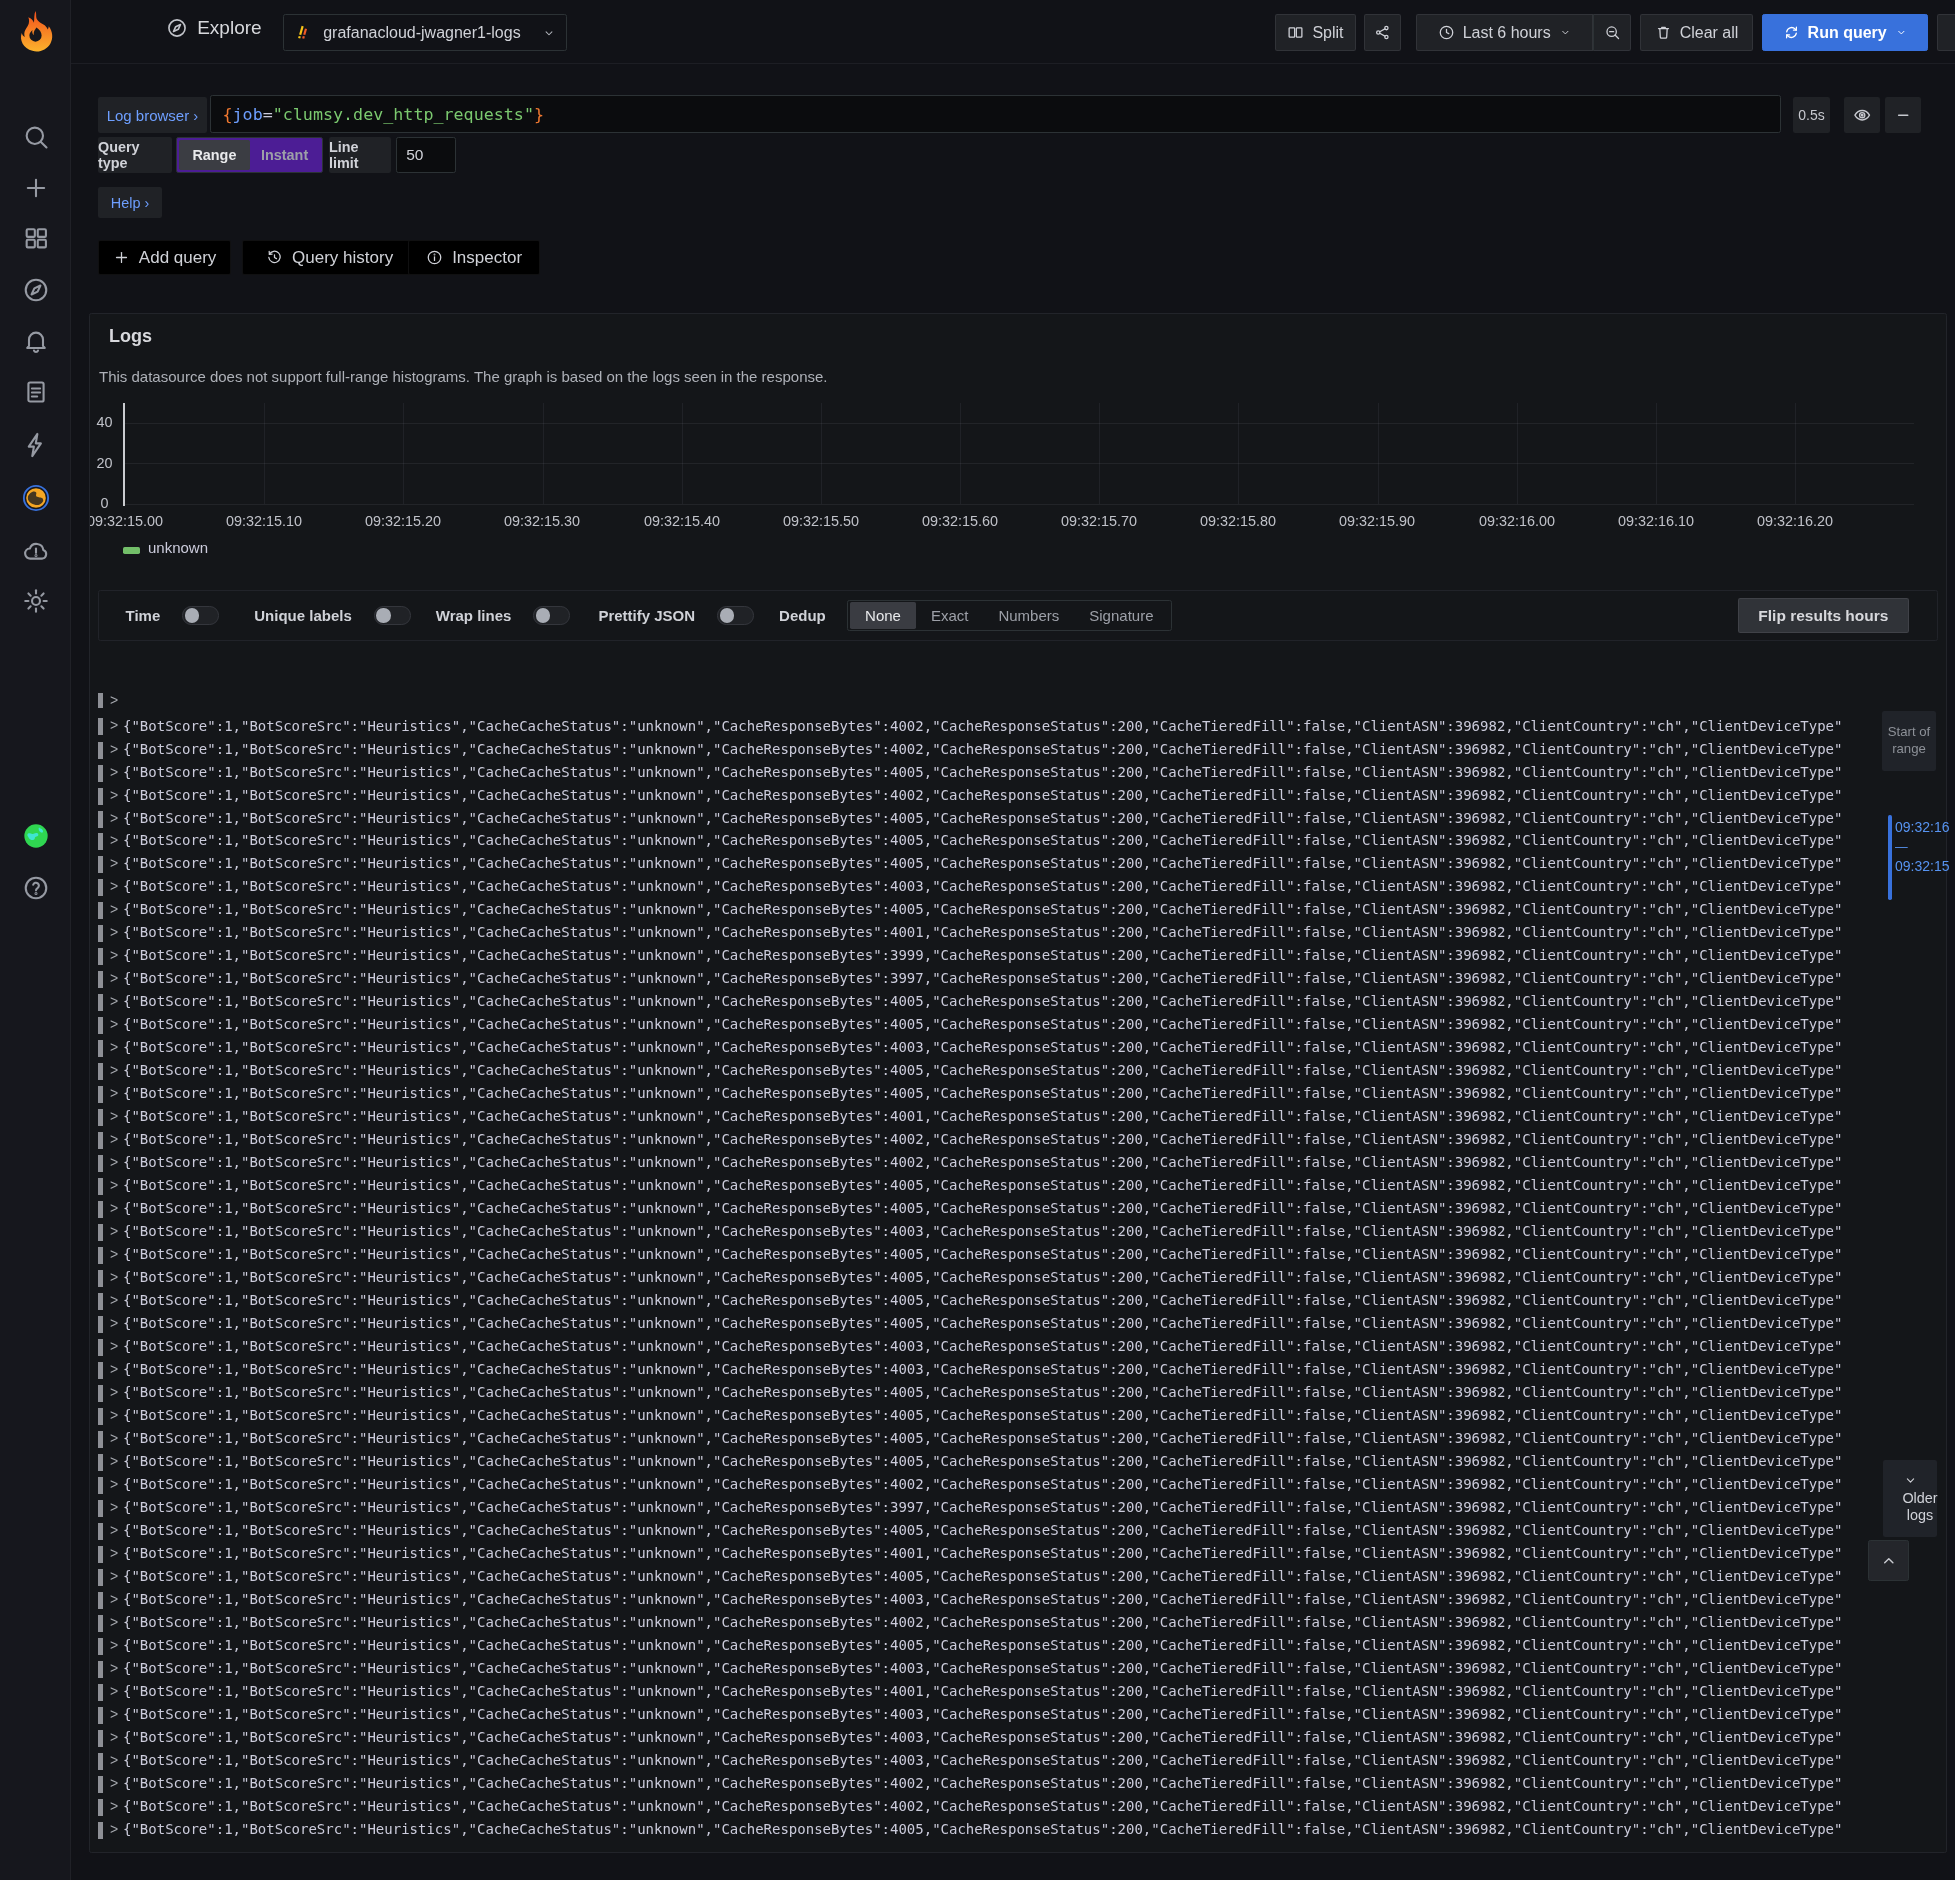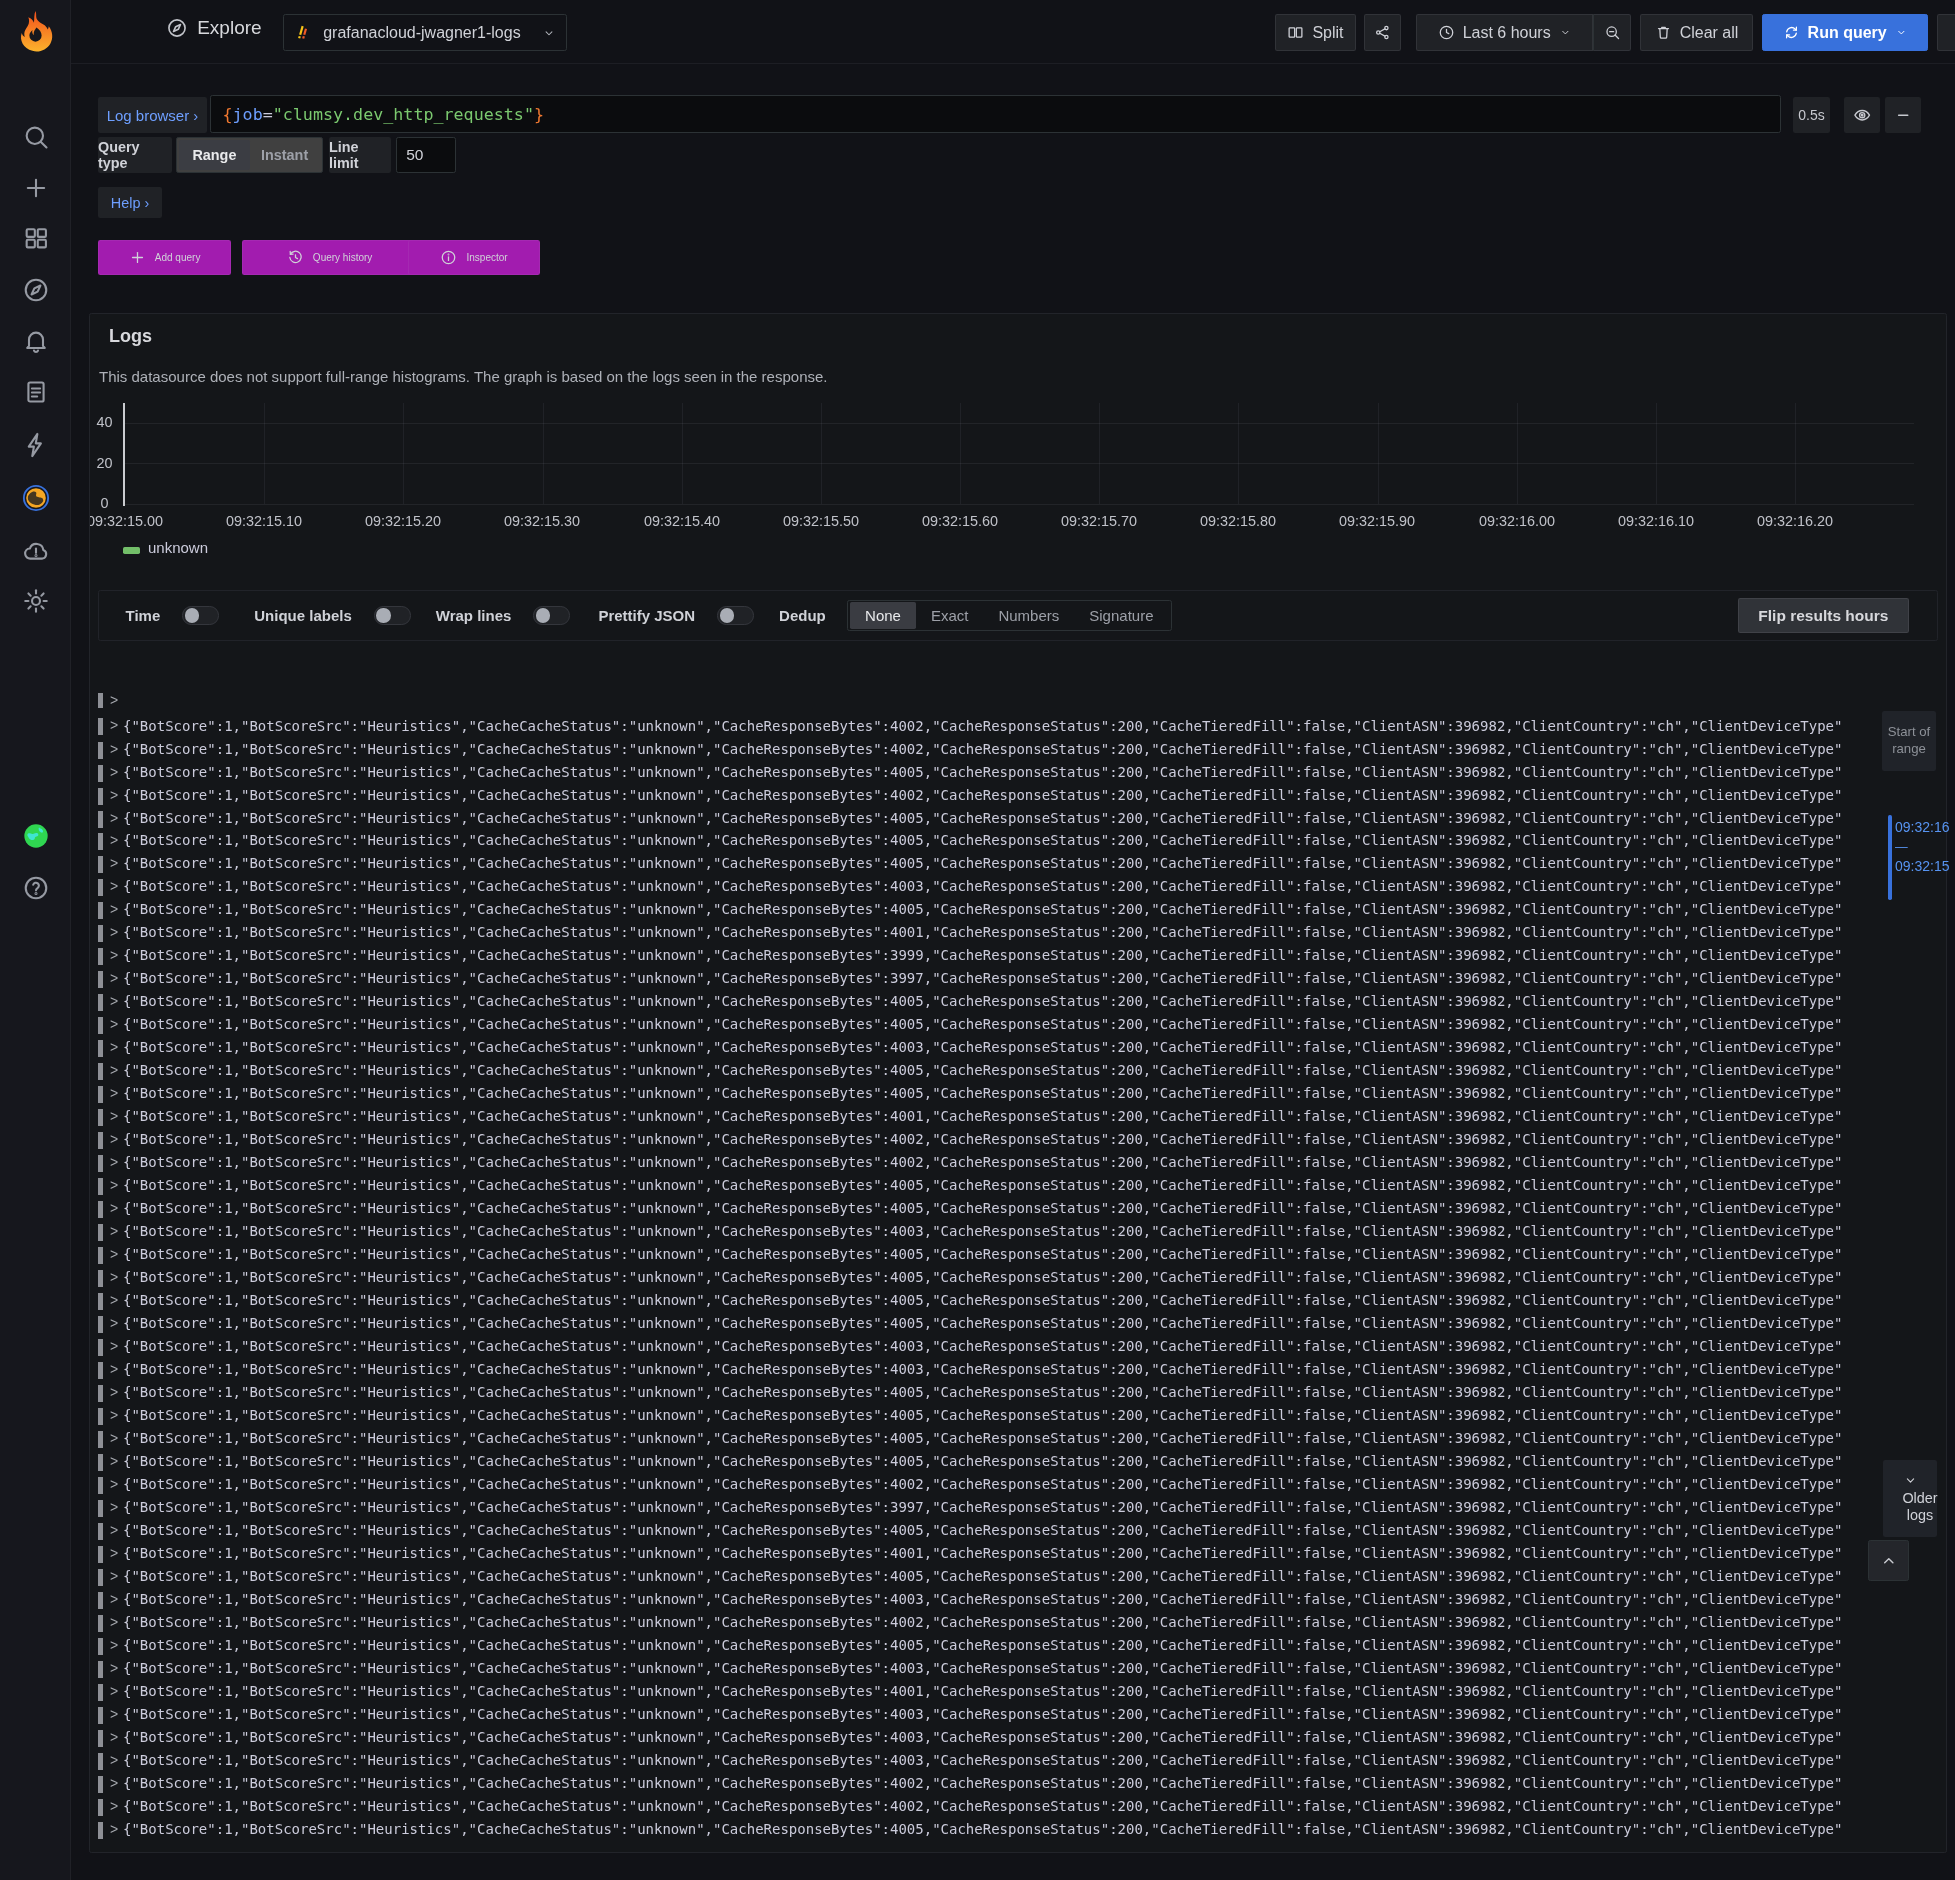--- a/index.html
+++ b/index.html
@@ -34,30 +34,30 @@
   #log-browser { left:98px; top:97px; width:109px; height:36px; color:#6e9fff; font-size:15px; font-weight:500; cursor:pointer; }
   #query-field { left:210px; top:95px; width:1571px; height:38px; background:#0b0c0e; border:0.6px solid #2c3235; border-radius:2.3px;
                  display:flex; align-items:center; padding:0 11.5px; font-family:"DejaVu Sans Mono", monospace; font-size:16.7px; cursor:text; }
   .tok-brace { color:#f07830; } .tok-key { color:#6e9fff; } .tok-operator { color:#ccccdc; } .tok-string { color:#7bc96f; }
   #query-duration { left:1793px; top:97px; width:37px; height:36px; font-size:14px; color:#c7c9cf; }
   .sq-btn { position:absolute; top:97px; width:36px; height:36px; background:#202226; border-radius:2.3px;
             display:flex; align-items:center; justify-content:center; color:#c7c9cf; cursor:pointer; }
   .sq-btn svg { width:18.4px; height:18.4px; }
   .lbl-chip { position:absolute; background:#202226; border-radius:2.3px; display:flex; align-items:center; justify-content:center;
               font-size:14.4px; font-weight:700; color:#d0d2d8; }
-  #qtype-seg { position:absolute; left:176px; top:137px; width:147px; height:36px; background:#404040; border:0.6px solid #2c3235;
+  #qtype-seg { position:absolute; left:176px; top:137px; width:147px; height:36px; background:#4c1d95; border:0.6px solid #2c3235;
                border-radius:2.3px; display:flex; padding:2.3px; }
   .seg-opt { flex:1; display:flex; align-items:center; justify-content:center; font-size:14.4px; font-weight:600; color:#9da0a8;
              border-radius:1.7px; cursor:pointer; }
   .seg-opt.sel { background:#3b3d43; color:#e9eaec; }
   #line-limit-input { position:absolute; left:396px; top:137px; width:60px; height:36px; background:#0b0c0e; border:0.6px solid #2c3235;
                       border-radius:2.3px; color:#d0d2d8; font-size:15.5px; padding-left:9.2px; font-family:"Liberation Sans", sans-serif; }
   #help-chip { left:98px; top:187px; width:64px; height:31px; color:#6e9fff; font-size:14.4px; font-weight:500; cursor:pointer; }
-  .act-btn { position:absolute; top:240px; height:35px; background:#a21caf; border:0.6px solid rgba(204,204,220,0.08); border-radius:2.3px;
-             display:flex; align-items:center; justify-content:center; gap:9.2px; color:#d0d2d8; font-size:10px; cursor:pointer; }
+  .act-btn { position:absolute; top:240px; height:35px; background:#000000; border:0.6px solid rgba(204,204,220,0.08); border-radius:2.3px;
+             display:flex; align-items:center; justify-content:center; gap:9.2px; color:#d0d2d8; font-size:17px; cursor:pointer; }
   .act-btn svg { width:17px; height:17px; }
 
   
   #logs-panel { position:absolute; left:89px; top:313px; width:1858px; height:1540px; background:#141619;
                 border:0.6px solid #22242a; border-radius:2.3px; }
   #panel-title { position:absolute; left:109px; top:326px; font-size:18px; font-weight:600; color:#d8d9dd; }
   #panel-notice { position:absolute; left:99px; top:368px; font-size:15px; color:#aeb1b8; }
 
   #chart-layer { position:absolute; left:90px; top:397px; width:1856px; height:167px; overflow:hidden; }
   .axis-y { position:absolute; left:33px; top:5.8px; width:1.7px; height:103px; background:#caccd0; }

